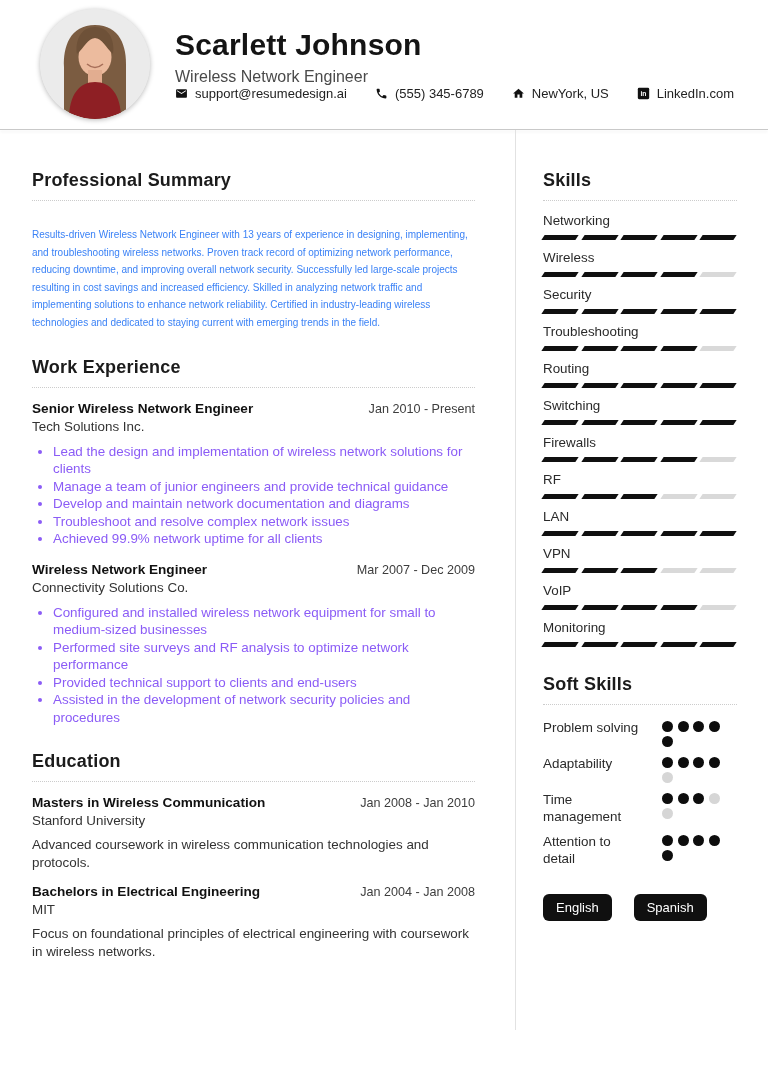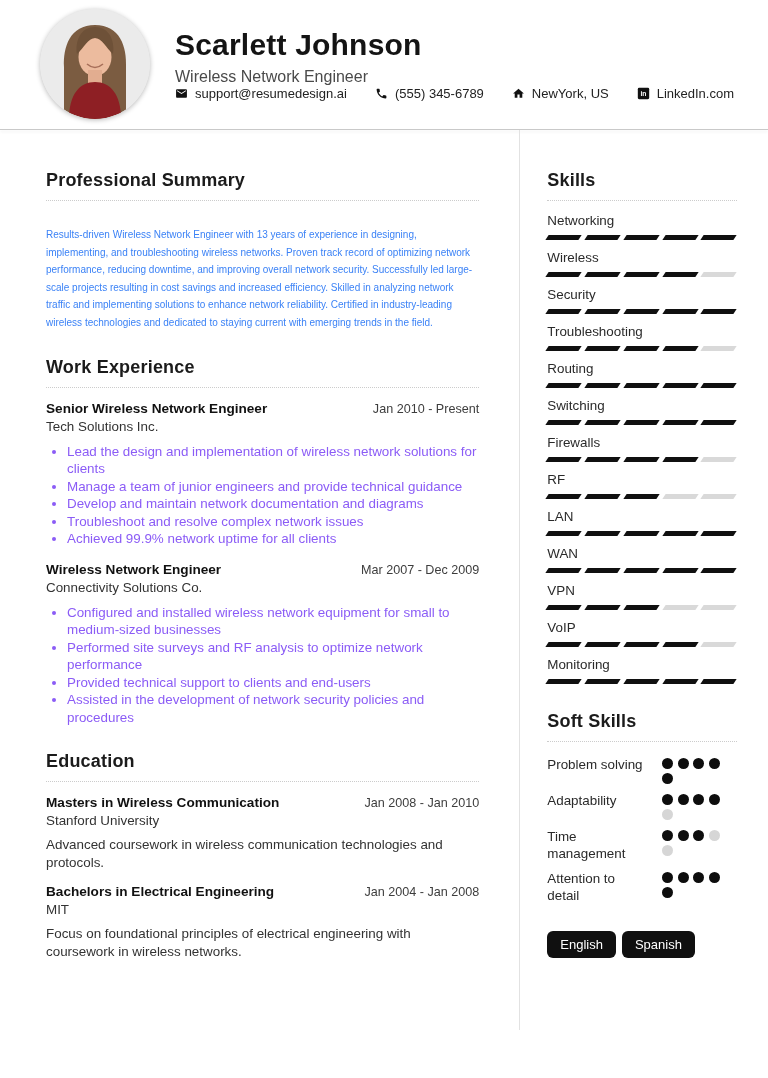--- a/index.html
+++ b/index.html
@@ -17,21 +17,21 @@
   .avatar-wrap svg { display:block; width:110px; height:110px; }
   .header-text { margin-left:25px; }
   .name { margin:0; font-size:30px; font-weight:bold; color:#141414; letter-spacing:.2px; }
   .job-title { margin-top:6px; font-size:16px; color:#4a4a4a; }
   .contacts { display:flex; gap:28px; align-items:center; }
   .contact-item { display:flex; align-items:center; gap:7px; font-size:13px; color:#222; white-space:nowrap; }
   .cicon { display:inline-flex; }
   .cicon svg { width:13px; height:13px; fill:#111; display:block; }
   .top-divider { height:1px; background:#c9c9c9; box-shadow:0 2px 3px rgba(0,0,0,.08); }
   
-  .content { display:flex; align-items:stretch; padding:0 31px 0 46px; min-height:875px; }
+  .content { display:flex; align-items:stretch; padding:0 31px 0 32px; min-height:875px; }
   .main { width:443px; padding-bottom:58px; box-sizing:border-box; }
   .v-divider { width:1px; background:#e2e2e2; margin-left:40px; margin-right:27px; }
   .sidebar { width:194px; box-sizing:border-box; }
   
   h2.sec-title {
     margin:0; font-size:18px; font-weight:bold; color:#1b1b1b;
     padding-bottom:9px; border-bottom:1px dotted #ccc; letter-spacing:.2px;
   }
   .section-first { margin-top:40px; }
   .section-next  { margin-top:25px; }
@@ -56,21 +56,21 @@
   .seg.filled { background:#101010; }
   
   #softskills { margin-top:14px; }
   .soft { display:flex; align-items:flex-start; margin-bottom:8px; }
   .soft-label { flex:0 0 100px; font-size:13.4px; line-height:17px; color:#2a2a2a; }
   .dots { margin-left:auto; margin-right:13px; width:62px; margin-top:2px;
           display:flex; flex-wrap:wrap; gap:4px 4.5px; align-content:flex-start; }
   .dot { width:11px; height:11px; border-radius:50%; background:#d6d6d6; }
   .dot.filled { background:#0d0d0d; }
   
-  .pills { margin-top:13px; display:flex; gap:6px; }
+  .pills { margin-top:13px; display:flex; gap:22px; }
   .pill { background:#101010; color:#fff; font-size:13px; padding:6px 13px; border-radius:6px; }
 </style>
 </head>
 <body>
 
 <div class="page">
 
   <header class="header">
     <div class="avatar-wrap">
       <svg viewBox="0 0 110 110">
@@ -289,30 +289,20 @@
               <div class="skill-label">LAN</div>
               <div class="bar">
                 <span class="seg filled"></span>
                 <span class="seg filled"></span>
                 <span class="seg filled"></span>
                 <span class="seg filled"></span>
                 <span class="seg filled"></span>
               </div>
             </div>
             <div class="skill">
-              <div class="skill-label">WAN</div>
-              <div class="bar">
-                <span class="seg filled"></span>
-                <span class="seg filled"></span>
-                <span class="seg filled"></span>
-                <span class="seg filled"></span>
-                <span class="seg filled"></span>
-              </div>
-            </div>
-            <div class="skill">
               <div class="skill-label">VPN</div>
               <div class="bar">
                 <span class="seg filled"></span>
                 <span class="seg filled"></span>
                 <span class="seg filled"></span>
                 <span class="seg"></span>
                 <span class="seg"></span>
               </div>
             </div>
             <div class="skill">

